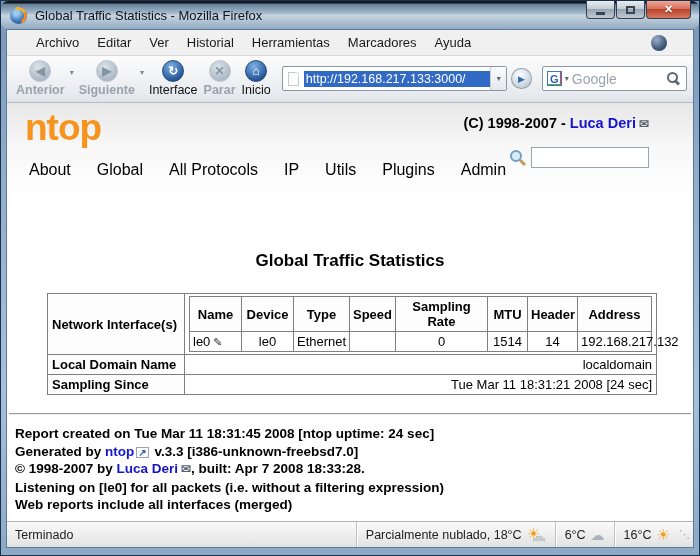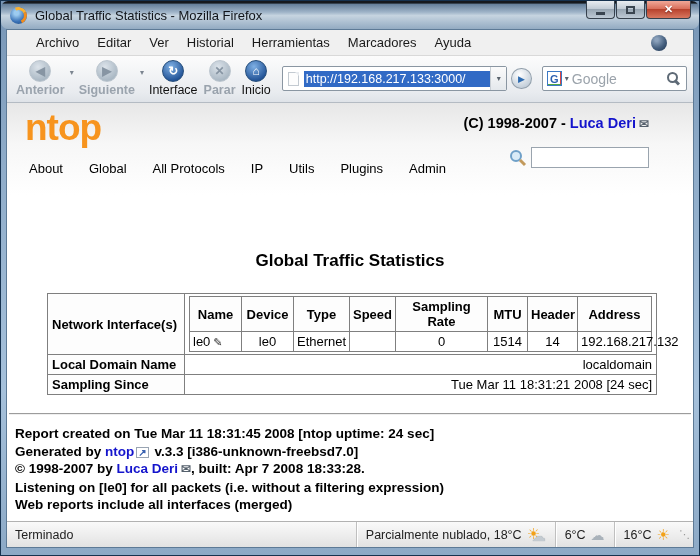--- a/index.html
+++ b/index.html
@@ -83,21 +83,21 @@
   .ntop-logo { position:absolute; left:18px; top:4px; font-size:37px; font-weight:bold; letter-spacing:-1px; color:#F7941E; cursor:pointer; }
   .copyright { position:absolute; right:44px; top:12px; font-size:14.5px; font-weight:bold; white-space:nowrap; }
   .copyright a { color:#1414CC; text-decoration:none; cursor:pointer; }
   .mail-icon { font-size:12px; color:#55606C; margin-left:3px; }
   .pg-search { position:absolute; right:44px; top:44px; display:flex; align-items:center; }
   .mag-page { position:relative; width:16px; height:16px; margin-right:5px; }
   .mag-page::before { content:""; position:absolute; width:8px; height:8px; border:2px solid #6FA0C8; border-radius:50%;
     background:#D9EBF7; left:0; top:0; }
   .mag-page::after { content:""; position:absolute; width:7px; height:3px; background:#C29A5C; transform:rotate(45deg); left:9px; top:11px; }
   .pg-search input { width:118px; height:21px; border:1px solid #9AA4AE; font-size:12px; }
-  .navrow { position:absolute; left:22px; top:58px; display:flex; gap:26px; font-size:13px; }
+  .navrow { position:absolute; left:22px; top:58px; display:flex; gap:26px; font-size:16px; }
   .navrow span { cursor:pointer; }
 
   .page-heading { text-align:center; font-size:17px; font-weight:bold; margin-top:56px; }
 
   table.stats { border-collapse:collapse; margin:22px 0 0 40px; width:610px; table-layout:fixed; font-size:13px; }
   table.stats th, table.stats td { border:1px solid #7F7F7F; padding:2px 4px; }
   th.rowlabel { width:137px; text-align:left; font-weight:bold; background:#FDFDFD; }
   td.nested { padding:0; }
   table.inner { border-collapse:collapse; width:100%; table-layout:fixed; font-size:13px; }
   table.inner th { border:1px solid #7F7F7F; padding:2px 3px; font-weight:bold; text-align:center; background:#FDFDFD; }

